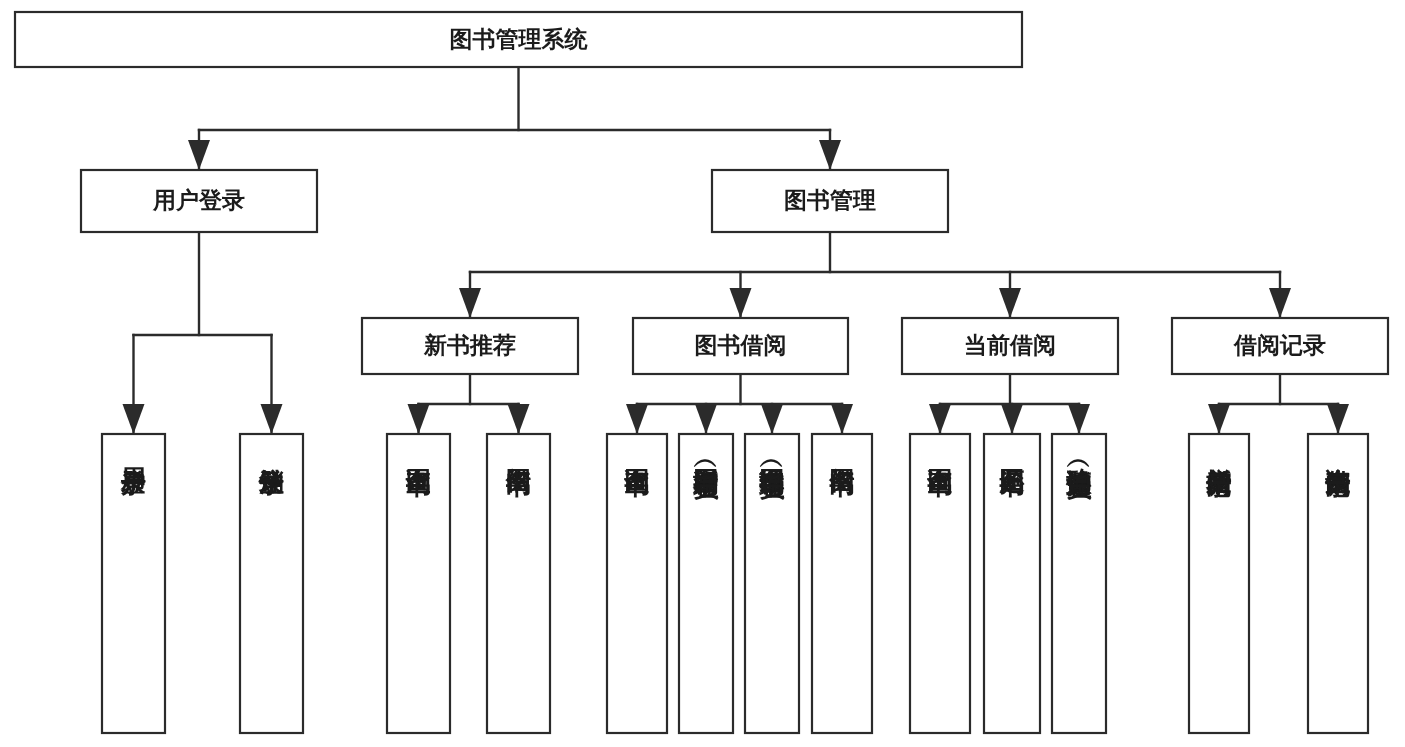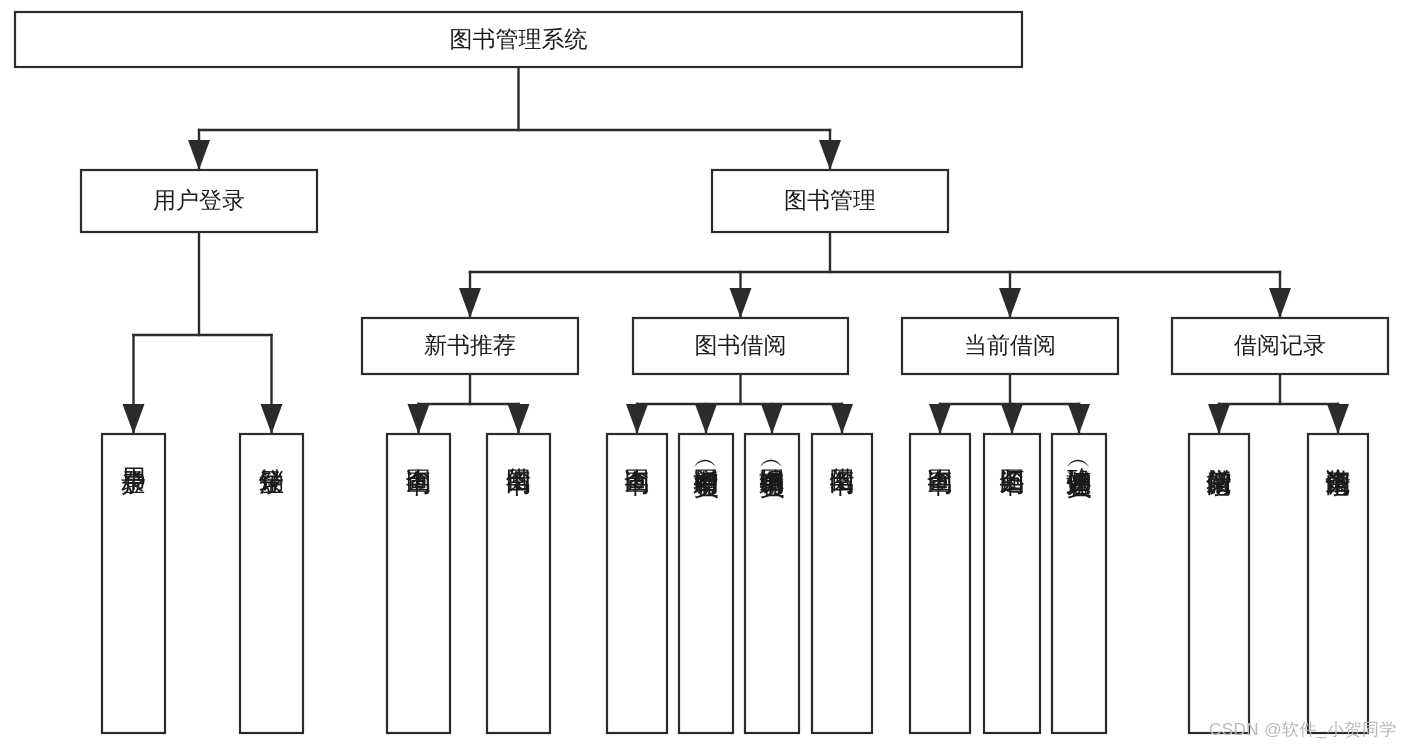--- a/index.html
+++ b/index.html
@@ -10,20 +10,21 @@
   }
   body {
     font-family: "Liberation Sans", "DejaVu Sans", sans-serif;
   }
   #diagram-root {
     position: relative;
     width: 1405px;
     height: 747px;
     background: #ffffff;
     overflow: hidden;
+    font-weight: bold;
   }
   svg.diagram-canvas {
     position: absolute;
     left: 0;
     top: 0;
     width: 1405px;
     height: 747px;
     display: block;
   }
   .node-box {
@@ -206,14 +207,13 @@
         <div class="vertical-text">确认归还（管理员）</div>
       </div>
       <div class="vertical-text-wrap" style="left: 1189px; top: 448px; width: 60px; height: 279px;">
         <div class="vertical-text">新增借阅记录</div>
       </div>
       <div class="vertical-text-wrap" style="left: 1308px; top: 448px; width: 60px; height: 279px;">
         <div class="vertical-text">查询借阅记录</div>
       </div>
     </div>
 
-  <div class="watermark">CSDN @软件_小贺同学</div>
 </div>
 
 </body></html>

